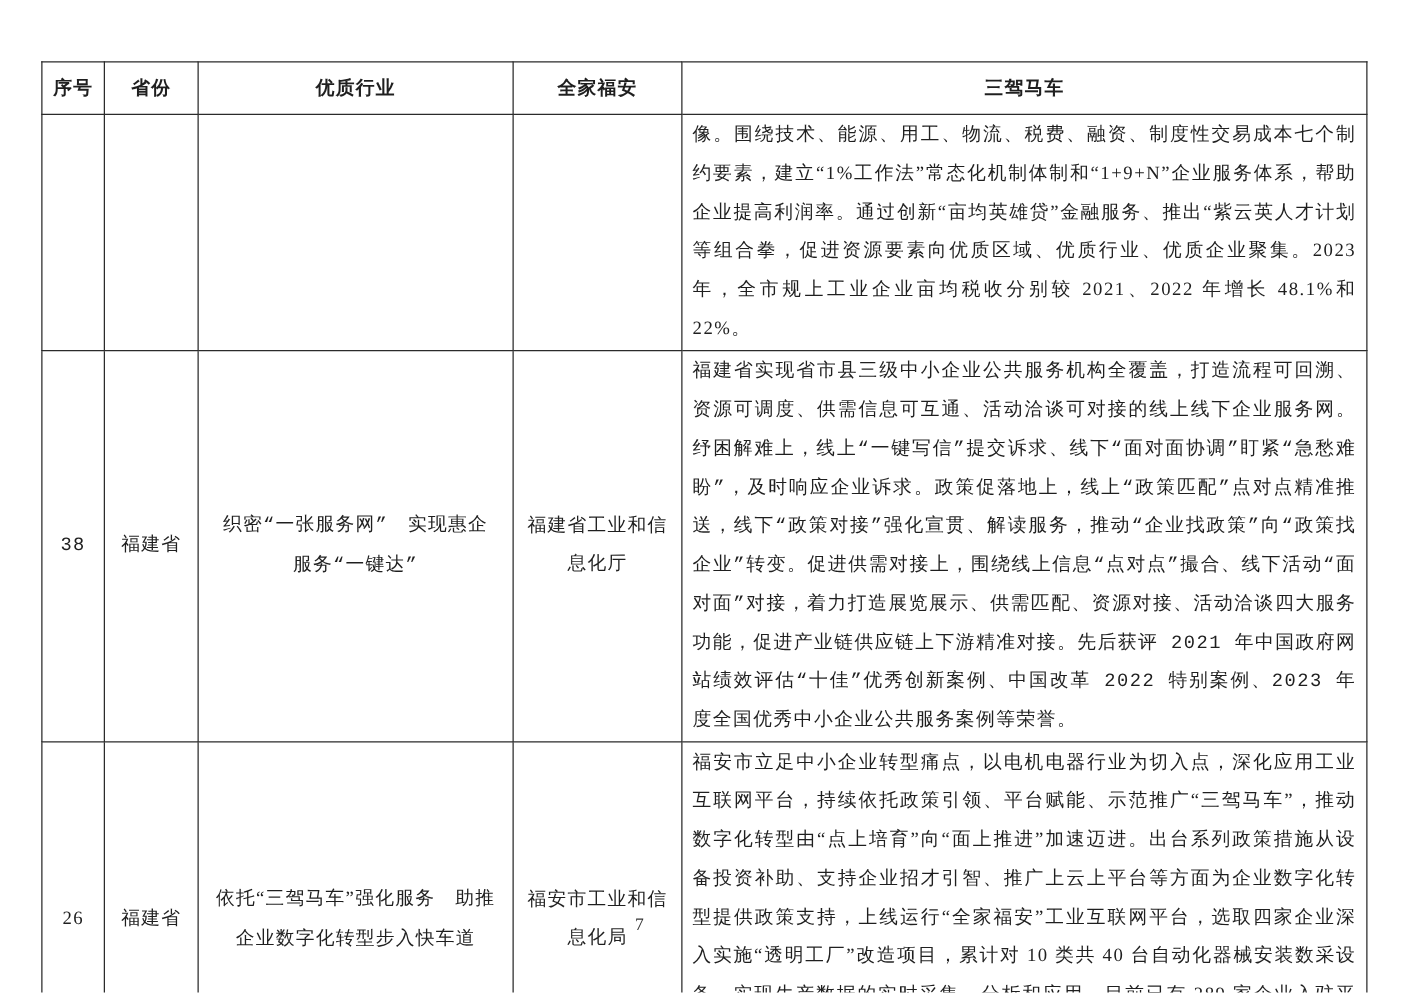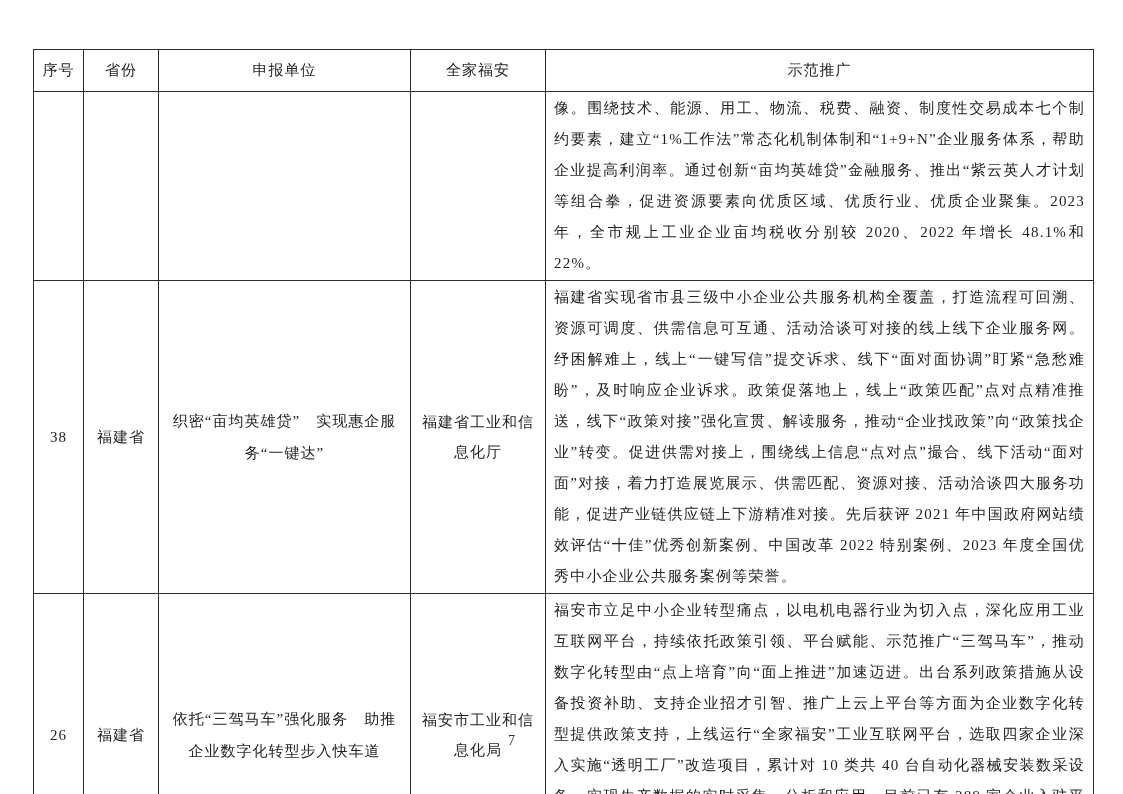--- a/index.html
+++ b/index.html
@@ -26,27 +26,27 @@
     border-collapse: collapse;
     table-layout: fixed;
   }
   .cases-table th, .cases-table td {
     border: 1px solid #2b2b2b;
     font-size: 15px;
     vertical-align: middle;
     overflow: hidden;
   }
   .cases-table th {
-    font-weight: normal;
+    font-weight: bold;
     height: 39px;
     text-align: center;
     letter-spacing: 1px;
   }
   tr.row-cont   > td { height: 134px; }
-  tr.row-25     > td { height: 196px; }
+  tr.row-25     > td { height: 196px; font-family: Liberation Mono, monospace; }
   tr.row-26     > td { height: 184px; }
   td.c-seq, td.c-prov, td.c-unit {
     text-align: center;
     line-height: 30px;
     letter-spacing: 1px;
     padding: 0 4px;
   }
   td.c-name {
     text-align: center;
     line-height: 32px;
@@ -80,37 +80,37 @@
       <col style="width:50px">
       <col style="width:75px">
       <col style="width:252px">
       <col style="width:135px">
       <col style="width:548px">
     </colgroup>
     <thead>
       <tr>
         <th>序号</th>
         <th>省份</th>
-        <th>申报单位</th>
+        <th>优质行业</th>
         <th>全家福安</th>
-        <th>示范推广</th>
+        <th>三驾马车</th>
       </tr>
     </thead>
     <tbody>
       <tr class="row-cont">
         <td class="c-seq"></td>
         <td class="c-prov"></td>
         <td class="c-name"></td>
         <td class="c-unit"></td>
-        <td class="c-summary">像。围绕技术、能源、用工、物流、税费、融资、制度性交易成本七个制约要素，建立“1%工作法”常态化机制体制和“1+9+N”企业服务体系，帮助企业提高利润率。通过创新“亩均英雄贷”金融服务、推出“紫云英人才计划等组合拳，促进资源要素向优质区域、优质行业、优质企业聚集。2023 年，全市规上工业企业亩均税收分别较 2020、2022 年增长 48.1%和 22%。</td>
+        <td class="c-summary">像。围绕技术、能源、用工、物流、税费、融资、制度性交易成本七个制约要素，建立“1%工作法”常态化机制体制和“1+9+N”企业服务体系，帮助企业提高利润率。通过创新“亩均英雄贷”金融服务、推出“紫云英人才计划等组合拳，促进资源要素向优质区域、优质行业、优质企业聚集。2023 年，全市规上工业企业亩均税收分别较 2021、2022 年增长 48.1%和 22%。</td>
       </tr>
       <tr class="row-25">
         <td class="c-seq">38</td>
         <td class="c-prov">福建省</td>
-        <td class="c-name">织密“亩均英雄贷”　实现惠企服务“一键达”</td>
+        <td class="c-name">织密“一张服务网”　实现惠企服务“一键达”</td>
         <td class="c-unit">福建省工业和信息化厅</td>
         <td class="c-summary">福建省实现省市县三级中小企业公共服务机构全覆盖，打造流程可回溯、资源可调度、供需信息可互通、活动洽谈可对接的线上线下企业服务网。纾困解难上，线上“一键写信”提交诉求、线下“面对面协调”盯紧“急愁难盼”，及时响应企业诉求。政策促落地上，线上“政策匹配”点对点精准推送，线下“政策对接”强化宣贯、解读服务，推动“企业找政策”向“政策找企业”转变。促进供需对接上，围绕线上信息“点对点”撮合、线下活动“面对面”对接，着力打造展览展示、供需匹配、资源对接、活动洽谈四大服务功能，促进产业链供应链上下游精准对接。先后获评 2021 年中国政府网站绩效评估“十佳”优秀创新案例、中国改革 2022 特别案例、2023 年度全国优秀中小企业公共服务案例等荣誉。</td>
       </tr>
       <tr class="row-26">
         <td class="c-seq">26</td>
         <td class="c-prov">福建省</td>
         <td class="c-name">依托“三驾马车”强化服务　助推企业数字化转型步入快车道</td>
         <td class="c-unit">福安市工业和信息化局</td>
         <td class="c-summary">福安市立足中小企业转型痛点，以电机电器行业为切入点，深化应用工业互联网平台，持续依托政策引领、平台赋能、示范推广“三驾马车”，推动数字化转型由“点上培育”向“面上推进”加速迈进。出台系列政策措施从设备投资补助、支持企业招才引智、推广上云上平台等方面为企业数字化转型提供政策支持，上线运行“全家福安”工业互联网平台，选取四家企业深入实施“透明工厂”改造项目，累计对 10 类共 40 台自动化器械安装数采设备，实现生产数据的实时采集、分析和应用。目前已有 289 家企业入驻平台，引入了 18 个典型案例、分行业提供了 33 款解决方案，实现企业无门槛入门数字化、绿色化转型发展。</td>
       </tr>

